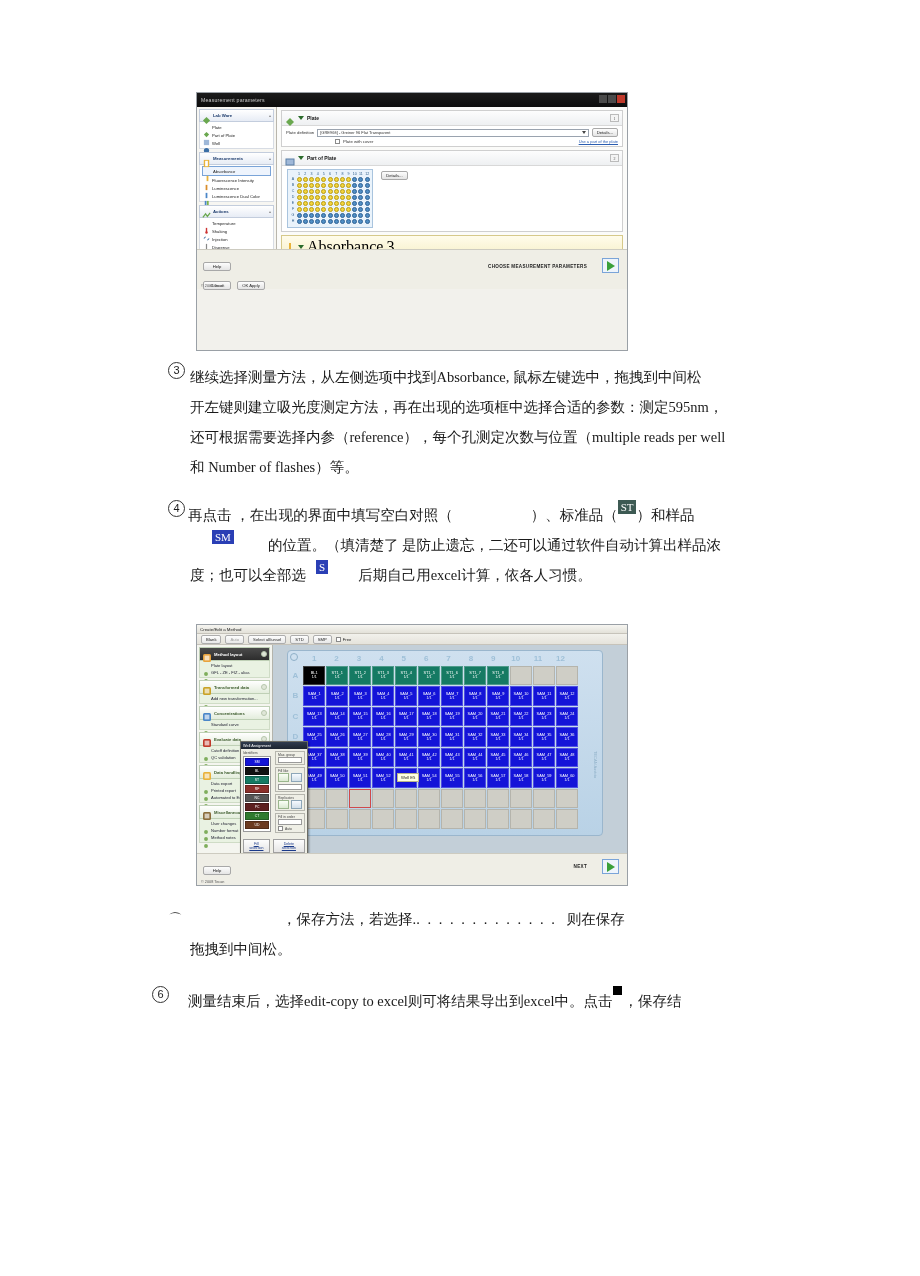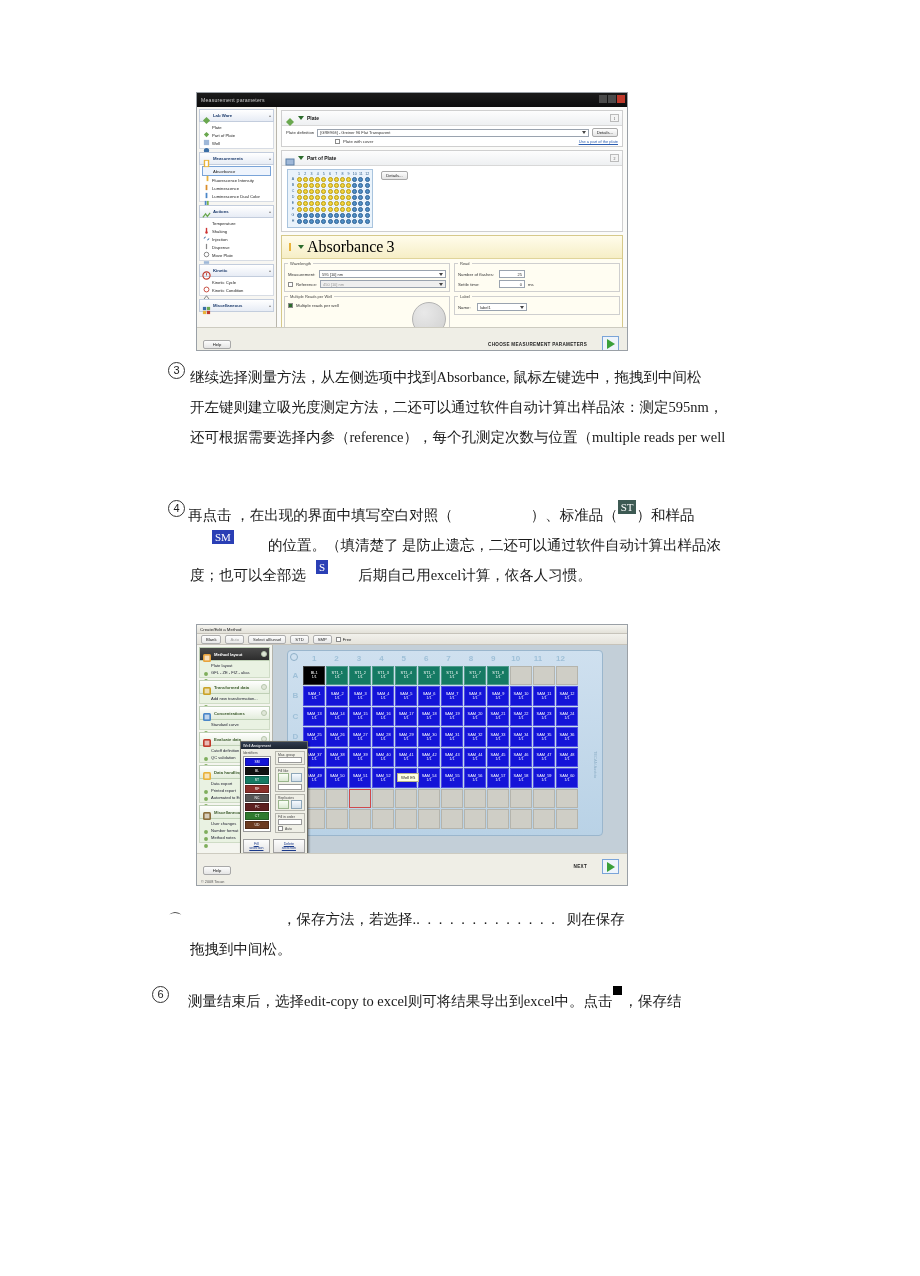--- a/index.html
+++ b/index.html
@@ -39,21 +39,21 @@
   #shot1 { left:196px; top:92px; width:432px; height:259px; }
   .tbar {
     height:14px; background:linear-gradient(#1b1b1b,#0c0c0c);
     display:flex; align-items:center; position:relative;
   }
   .tbar .tt { font-family:"Liberation Sans", sans-serif; font-size:5.2px; color:#c9c9c9; padding-left:4px; letter-spacing:.2px; }
   .tbar .winbtns { position:absolute; right:2px; top:2px; display:flex; gap:1px; }
   .tbar .winbtns i { display:block; width:8px; height:8px; background:#4a4a4a; }
   .tbar .winbtns i.cl { background:#c0392b; }
 
-  .s1body { display:flex; height:220px; background:#eceae2; }
+  .s1body { display:flex; height:142px; background:#eceae2; }
   .s1side { width:80px; background:#f7f6f2; border-right:1px solid #b9b6ac; padding:2px; overflow:hidden; }
   .grp { margin-bottom:3px; }
   .grphd {
     display:flex; align-items:center; gap:2px;
     background:linear-gradient(#ffffff,#e7ecf5);
     border:1px solid #c3cddd; padding:1px 2px; position:relative;
   }
   .grphd .gi { width:9px; height:9px; flex:0 0 9px; }
   .grphd .gt { font-family:"Liberation Sans", sans-serif; font-size:4.3px; color:#1b3a6b; font-weight:bold; }
   .grphd .gx { position:absolute; right:2px; font-size:4px; color:#888; }
@@ -827,22 +827,23 @@
         </div>
       <div class="copyr">© 2008 Tecan</div>
     </div>
   </div>
 
   <div style="position:absolute; left:168px; top:362px; width:620px;" class="para">
     <div style="display:flex; align-items:flex-start;">
       <span class="circnum">3</span>
       <span style="margin-left:5px; flex:1">继续选择测量方法，从左侧选项中找到Absorbance, 鼠标左键选中，拖拽到中间松</span>
     </div>
-    <div style="padding-left:22px">开左键则建立吸光度测定方法，二还可以通过软件自动计算出样品浓：测定595nm，</div>
+    <div style="padding-left:22px">开左键则建立吸光度测定方法，再在出现的选项框中选择合适的参数：测定595nm，</div>
     <div style="padding-left:22px">还可根据需要选择内参（reference），每个孔测定次数与位置（multiple reads per well</div>
+    <div style="padding-left:22px">和 Number of flashes）等。</div>
   </div>
 
   <div style="position:absolute; left:168px; top:500px; width:625px;" class="para">
     <div style="display:flex; align-items:flex-start;">
       <span class="circnum">4</span>
       <span style="margin-left:3px">再点击 ，在出现的界面中填写空白对照（</span>
       <span style="display:inline-block;width:78px"></span>
       <span>）、标准品（</span>
       <span class="tagbox st">ST</span>
       <span>）和样品</span>

